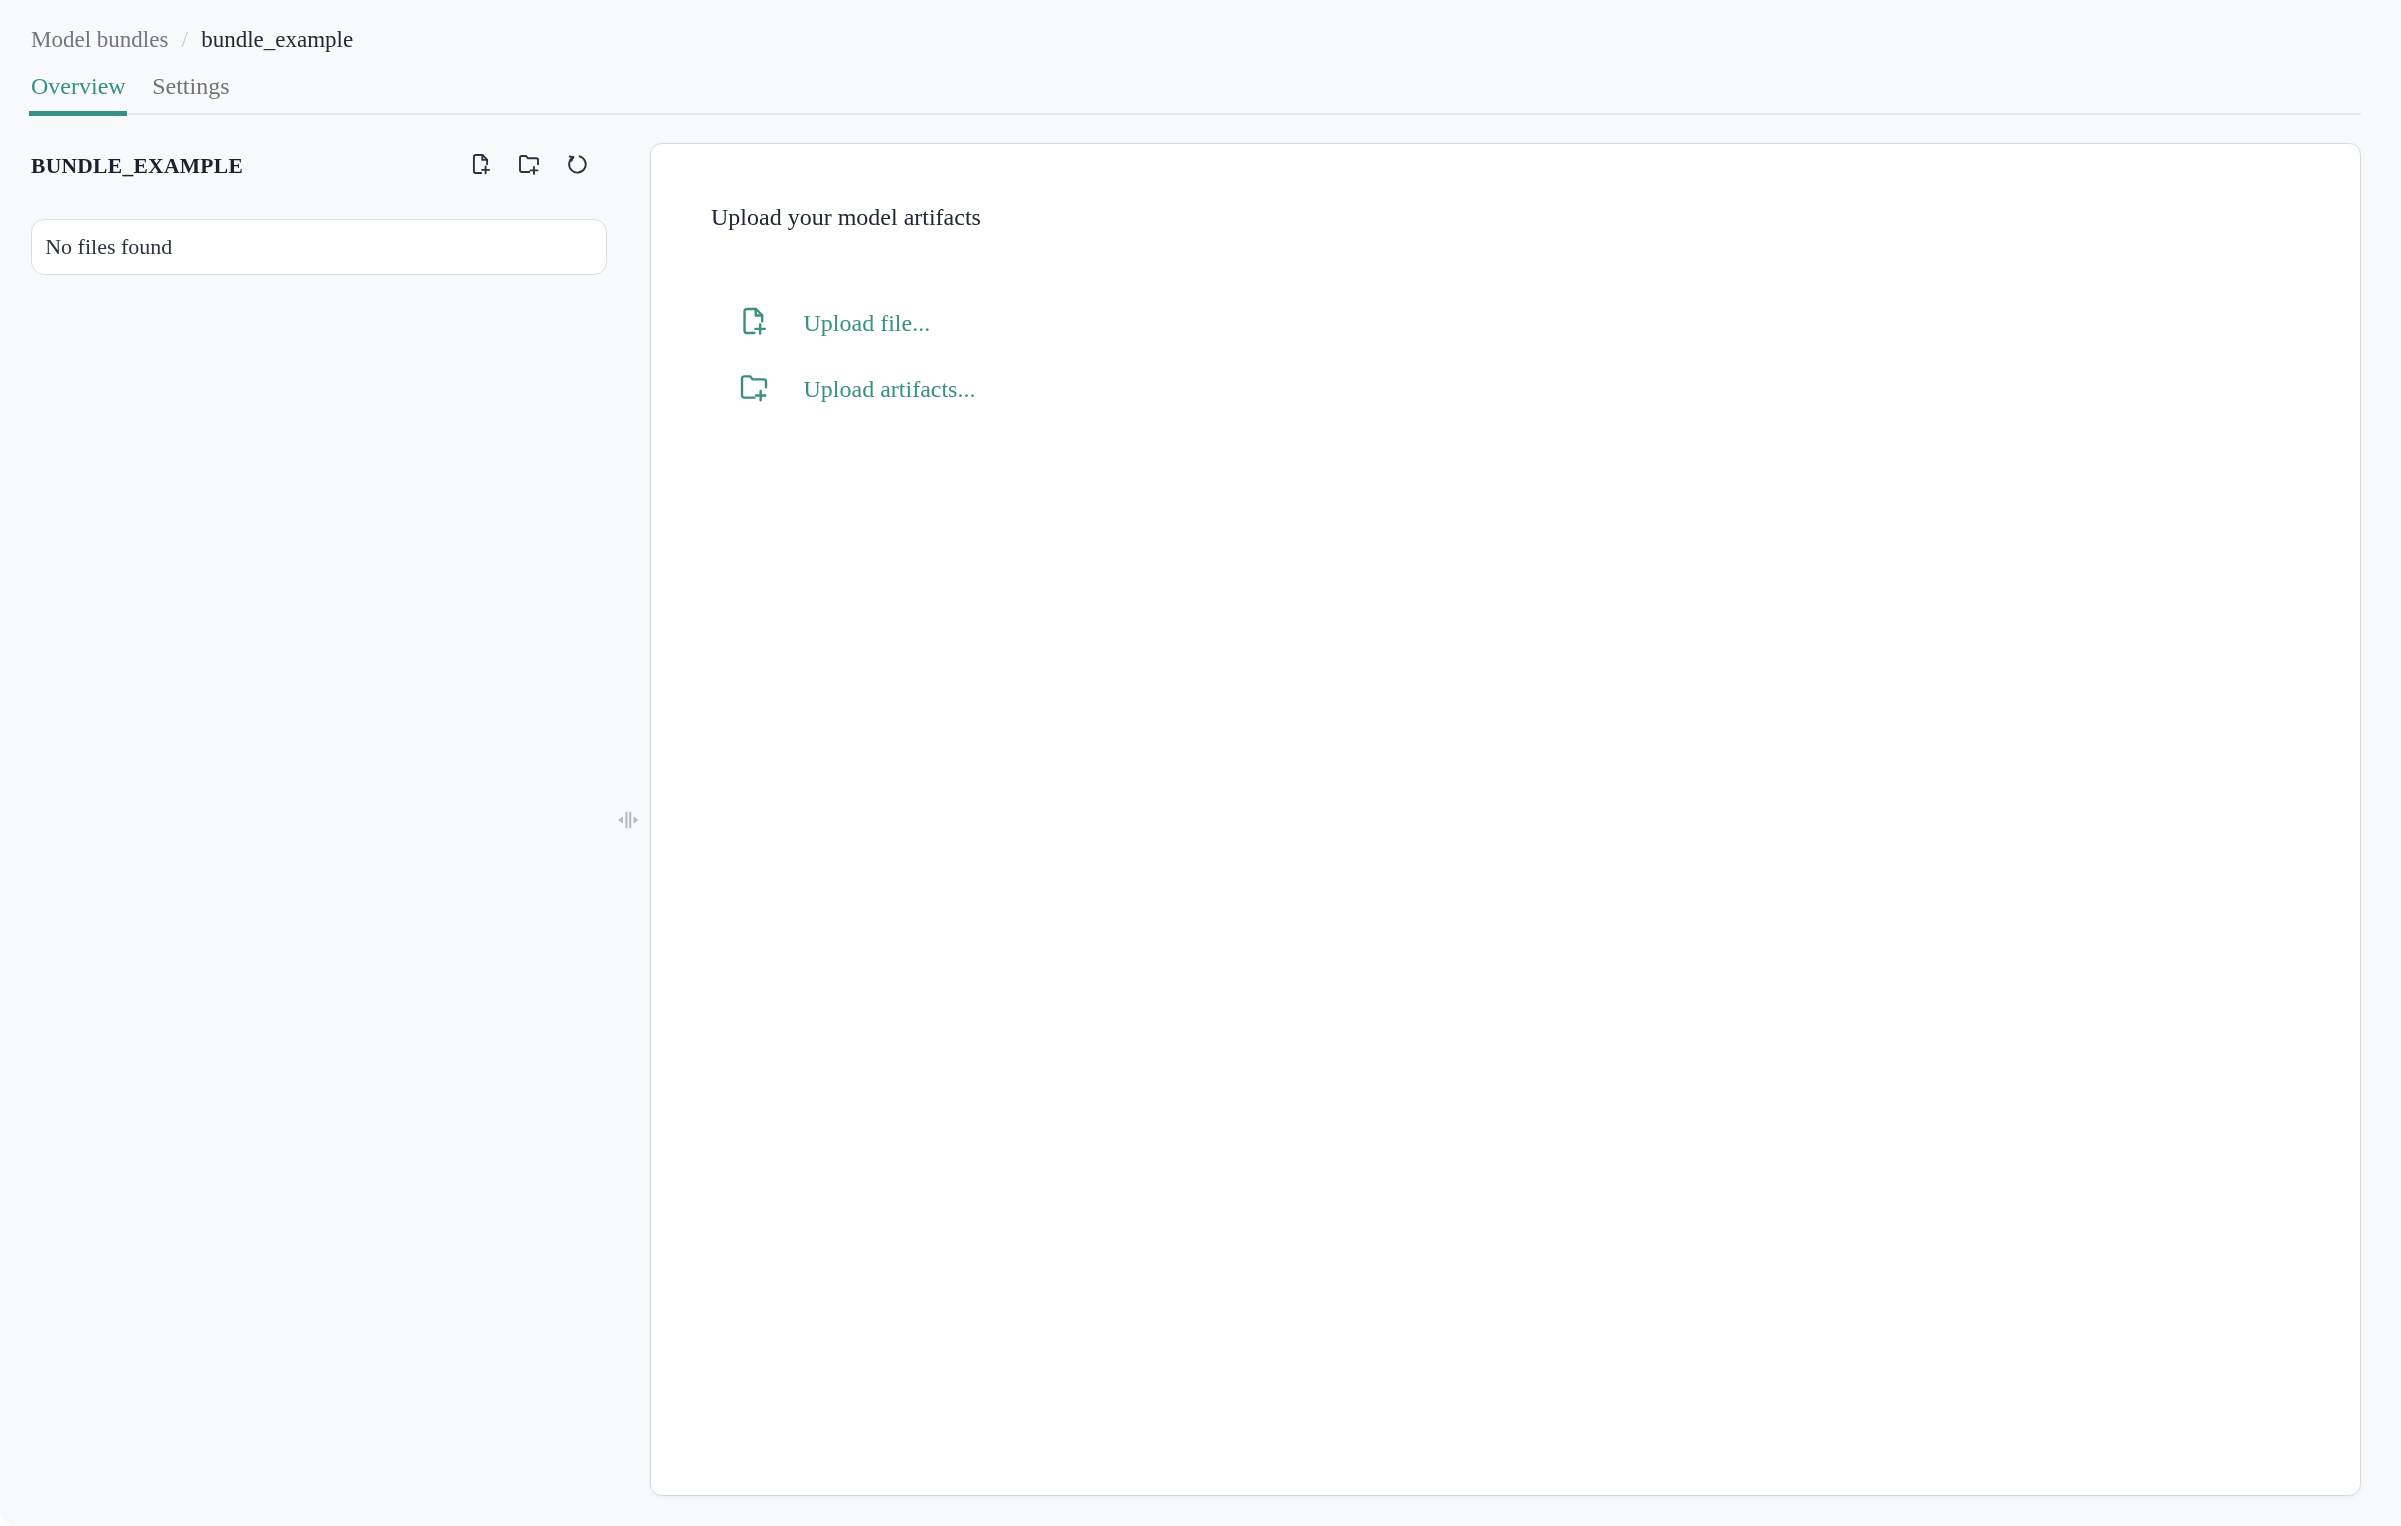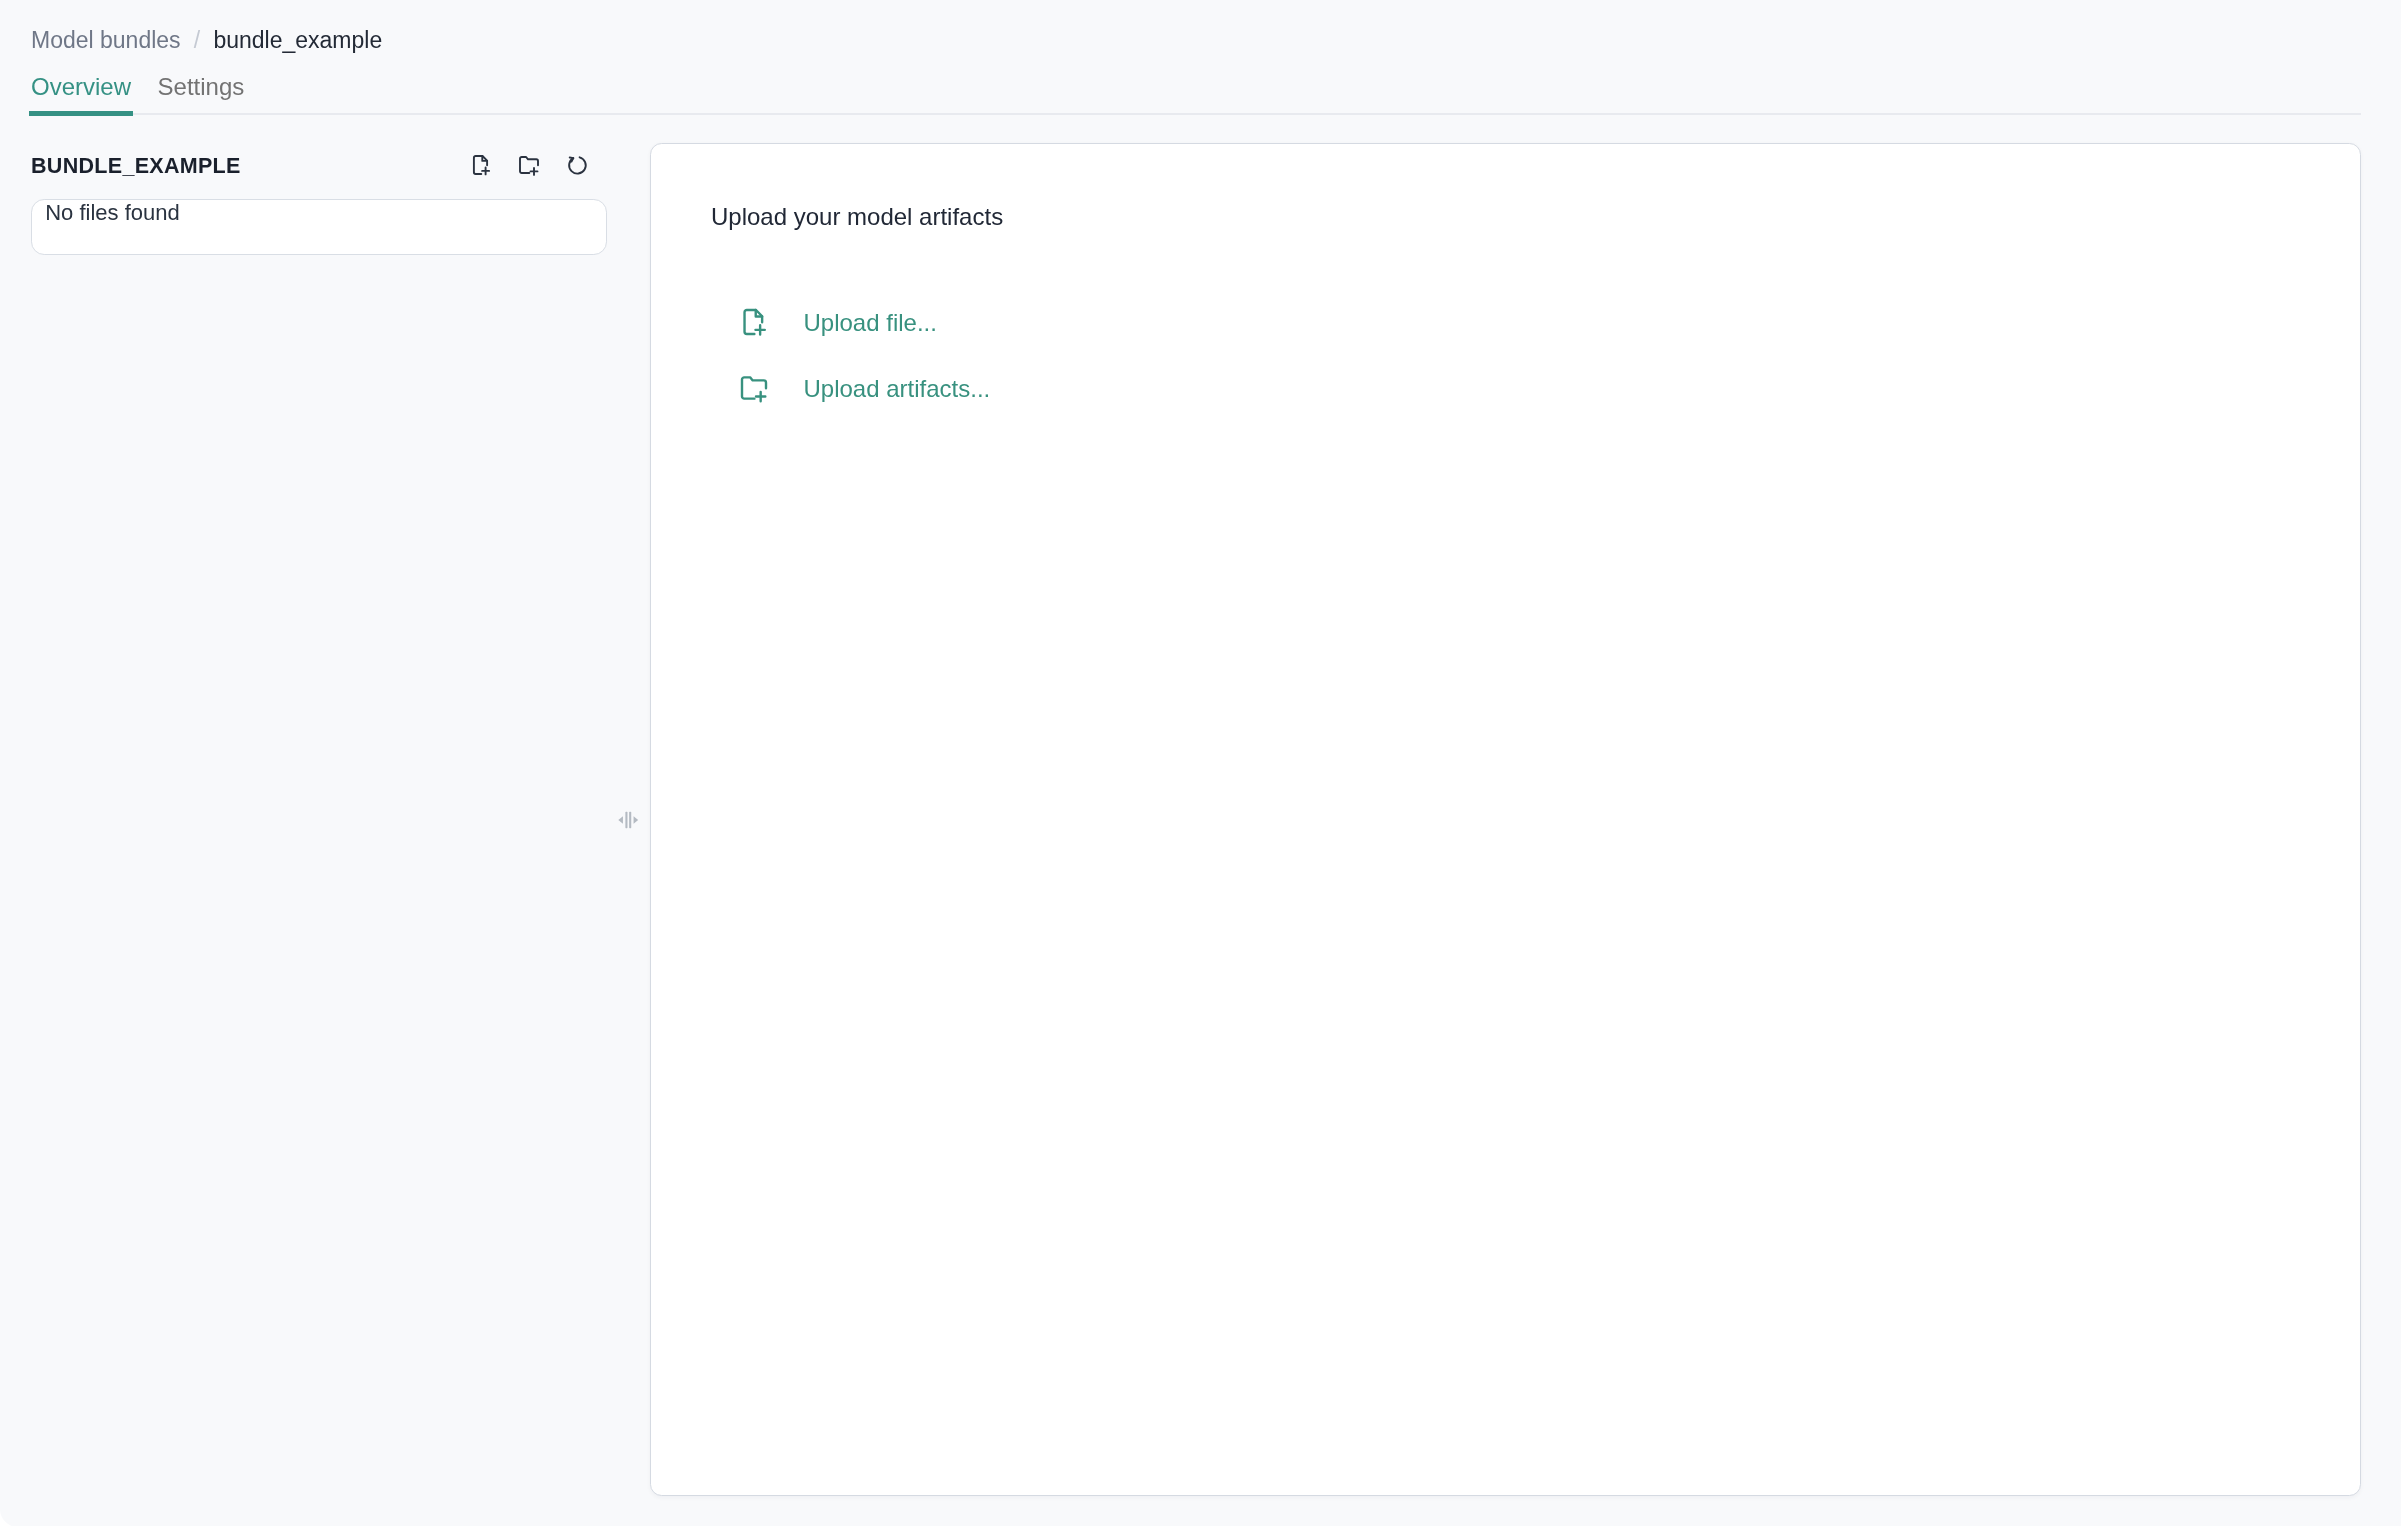--- a/index.html
+++ b/index.html
@@ -9,20 +9,21 @@
     font-family:"Liberation Sans", sans-serif;
     color:#232A36;
     overflow:hidden;
   }
   .app {
     width:2401px; height:1527px;
     background:#F8F9FB;
     border-bottom-left-radius:18px;
     position:relative;
     overflow:hidden;
+    font-family:Liberation Serif, serif;
   }
 
   
   .header { padding:26.5px 40px 0 31px; }
   .breadcrumb { font-size:23px; line-height:26.5px; }
   .breadcrumb .parent { color:#6F7787; cursor:pointer; }
   .breadcrumb .sep { color:#C5CAD3; margin:0 13.2px; }
   .breadcrumb .current { color:#232A36; }
 
   .tabs-row {
@@ -62,26 +63,26 @@
   }
   .sidebar-toolbar { display:flex; gap:23px; margin-right:18px; }
   .icon-btn {
     width:25px; height:25px;
     display:flex; align-items:center; justify-content:center;
     color:#2B3340; cursor:pointer;
   }
   .icon-btn svg { width:24px; height:24px; }
 
   .empty-box {
-    margin-top:16px;
+    margin-top:36px;
     height:56px;
     background:#ffffff;
     border:1.7px solid #D9DEE5;
     border-radius:13.2px;
-    display:flex; 
+    display:flex; align-items:center;
     padding-left:13.2px;
     font-size:22px; color:#2A3340;
   }
 
   .gap-col {
     width:43px; flex:none;
     height:1353px;
     display:flex; align-items:center; justify-content:center;
   }
   .resize-handle { width:26.5px; height:28px; color:#B4BAC2; cursor:col-resize; }

